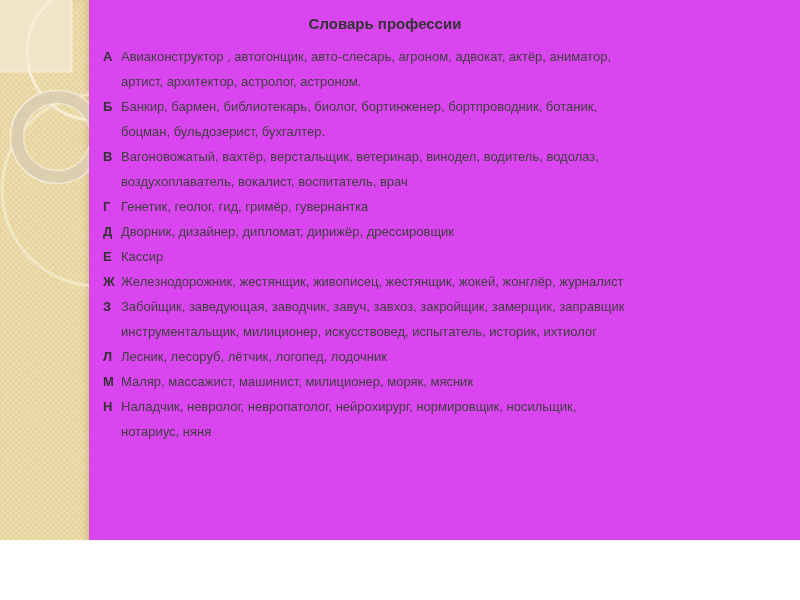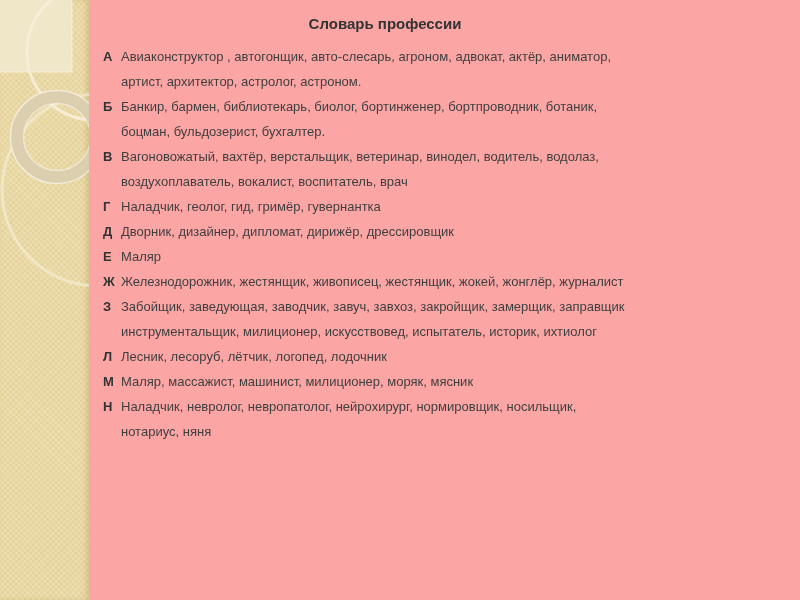--- a/index.html
+++ b/index.html
@@ -4,22 +4,22 @@
 <style>
   html,body{margin:0;padding:0;}
   body{
     width:800px;height:600px;
     font-family:"Liberation Sans", sans-serif;
     background:#ffffff;
     overflow:hidden;
   }
   .slide{
     position:relative;
-    width:800px;height:600px;
-    background:#fca5a5;
+    width:800px;height:540px;
+    background:#d946ef;
     overflow:hidden;
   }
   
   .strip{
     position:absolute;left:0;top:0;
     width:89px;height:600px;
     background-color:#ead9a4;
     background-image:
       repeating-linear-gradient(45deg, rgba(255,255,255,.16) 0 1.5px, rgba(255,255,255,0) 1.5px 4px),
       repeating-linear-gradient(135deg, rgba(176,146,74,.10) 0 1.5px, rgba(176,146,74,0) 1.5px 4px);
@@ -76,23 +76,23 @@
 
   <div class="title">Словарь профессии</div>
 
   <div class="content">
     <div class="line"><span class="letter">А</span><span>Авиаконструктор , автогонщик, авто-слесарь, агроном, адвокат, актёр, аниматор,</span></div>
     <div class="line"><span class="letter"></span><span>артист, архитектор, астролог, астроном.</span></div>
     <div class="line"><span class="letter">Б</span><span>Банкир, бармен, библиотекарь, биолог, бортинженер, бортпроводник, ботаник,</span></div>
     <div class="line"><span class="letter"></span><span>боцман, бульдозерист, бухгалтер.</span></div>
     <div class="line"><span class="letter">В</span><span>Вагоновожатый, вахтёр, верстальщик, ветеринар, винодел, водитель, водолаз,</span></div>
     <div class="line"><span class="letter"></span><span>воздухоплаватель, вокалист, воспитатель, врач</span></div>
-    <div class="line"><span class="letter">Г</span><span>Наладчик, геолог, гид, гримёр, гувернантка</span></div>
+    <div class="line"><span class="letter">Г</span><span>Генетик, геолог, гид, гримёр, гувернантка</span></div>
     <div class="line"><span class="letter">Д</span><span>Дворник, дизайнер, дипломат, дирижёр, дрессировщик</span></div>
-    <div class="line"><span class="letter">Е</span><span>Маляр</span></div>
+    <div class="line"><span class="letter">Е</span><span>Кассир</span></div>
     <div class="line"><span class="letter">Ж</span><span>Железнодорожник, жестянщик, живописец, жестянщик, жокей, жонглёр, журналист</span></div>
     <div class="line"><span class="letter">З</span><span>Забойщик, заведующая, заводчик, завуч, завхоз, закройщик, замерщик, заправщик</span></div>
     <div class="line"><span class="letter"></span><span>инструментальщик, милиционер, искусствовед, испытатель, историк, ихтиолог</span></div>
     <div class="line"><span class="letter">Л</span><span>Лесник, лесоруб, лётчик, логопед, лодочник</span></div>
     <div class="line"><span class="letter">М</span><span>Маляр, массажист, машинист, милиционер, моряк, мясник</span></div>
     <div class="line"><span class="letter">Н</span><span>Наладчик, невролог, невропатолог, нейрохирург, нормировщик, носильщик,</span></div>
     <div class="line"><span class="letter"></span><span>нотариус, няня</span></div>
   </div>
 
 </div>

